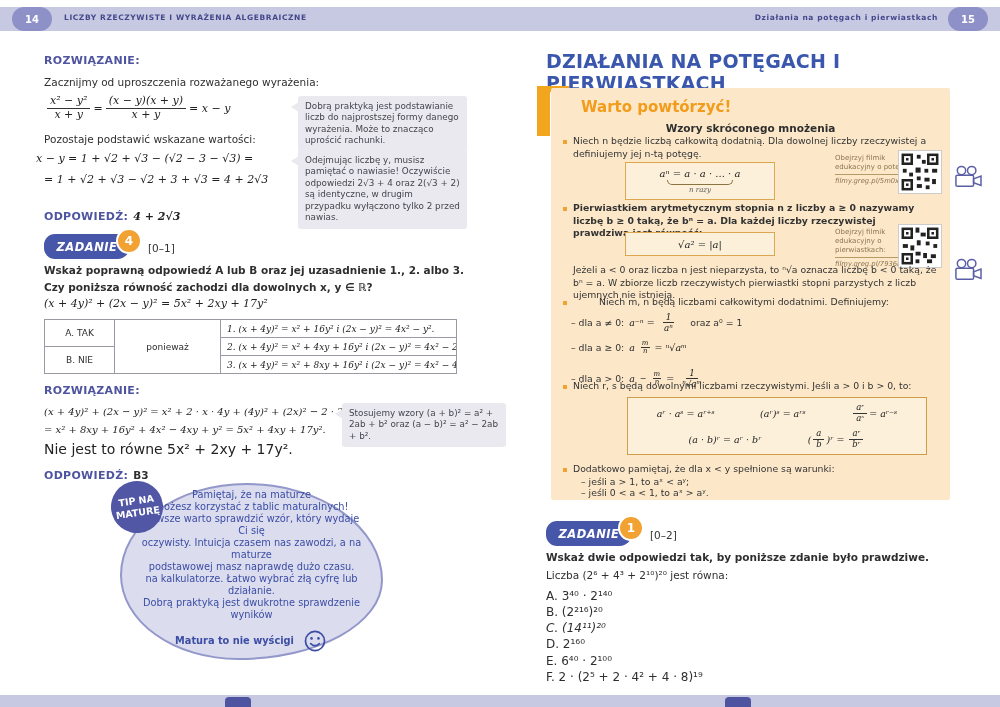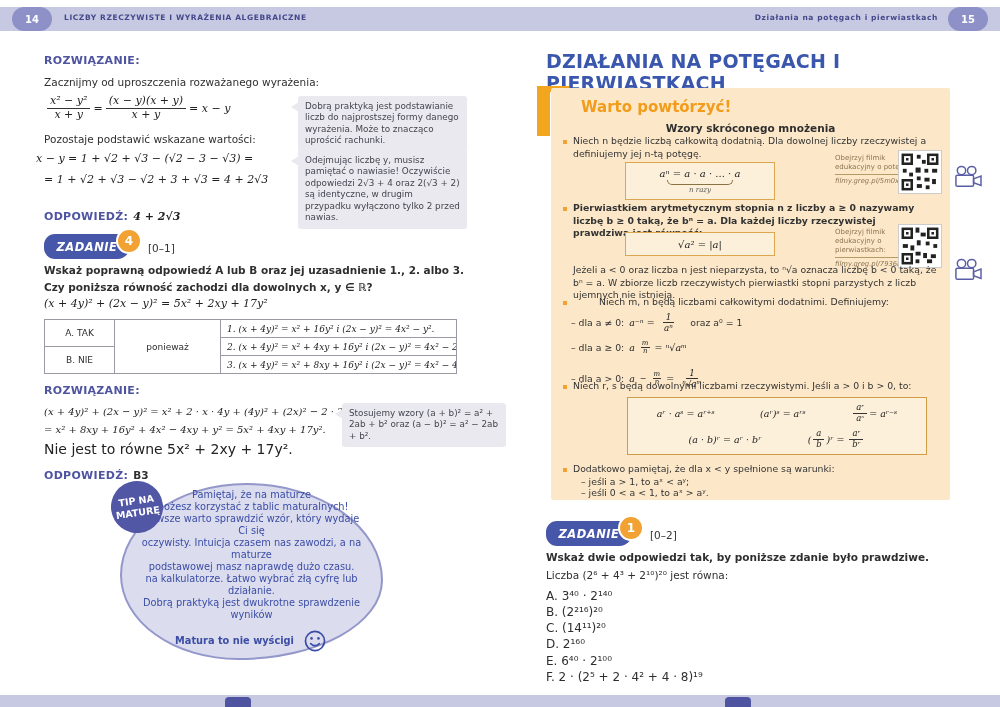--- a/index.html
+++ b/index.html
@@ -367,21 +367,21 @@
     <div class="zpill">ZADANIE</div>
     <div class="zcirc">1</div>
     <div class="zpts">[0–2]</div>
   </div>
 
   <div class="abs body-txt bold" style="left:546px;top:551px;">Wskaż dwie odpowiedzi tak, by poniższe zdanie było prawdziwe.</div>
   <div class="abs body-txt" style="left:546px;top:569px;">Liczba (2⁶ + 4³ + 2¹⁰)²⁰ jest równa:</div>
 
   <div class="opt" style="top:589px;">A. 3⁴⁰ · 2¹⁴⁰</div>
   <div class="opt" style="top:605px;">B. (2²¹⁶)²⁰</div>
-  <div class="opt" style="top:621px;">C. (14¹¹)²⁰</div>
+  <div class="opt" style="top:621px;font-style:italic;">C. (14¹¹)²⁰</div>
   <div class="opt" style="top:637px;">D. 2¹⁶⁰</div>
   <div class="opt" style="top:654px;">E. 6⁴⁰ · 2¹⁰⁰</div>
   <div class="opt" style="top:670px;">F. 2 · (2⁵ + 2 · 4² + 4 · 8)¹⁹</div>
 
   <div class="band" id="band-bottom"></div>
   <div class="foot-tab" style="left:225px;"></div>
   <div class="foot-tab" style="left:725px;"></div>
 
 </div>
 

